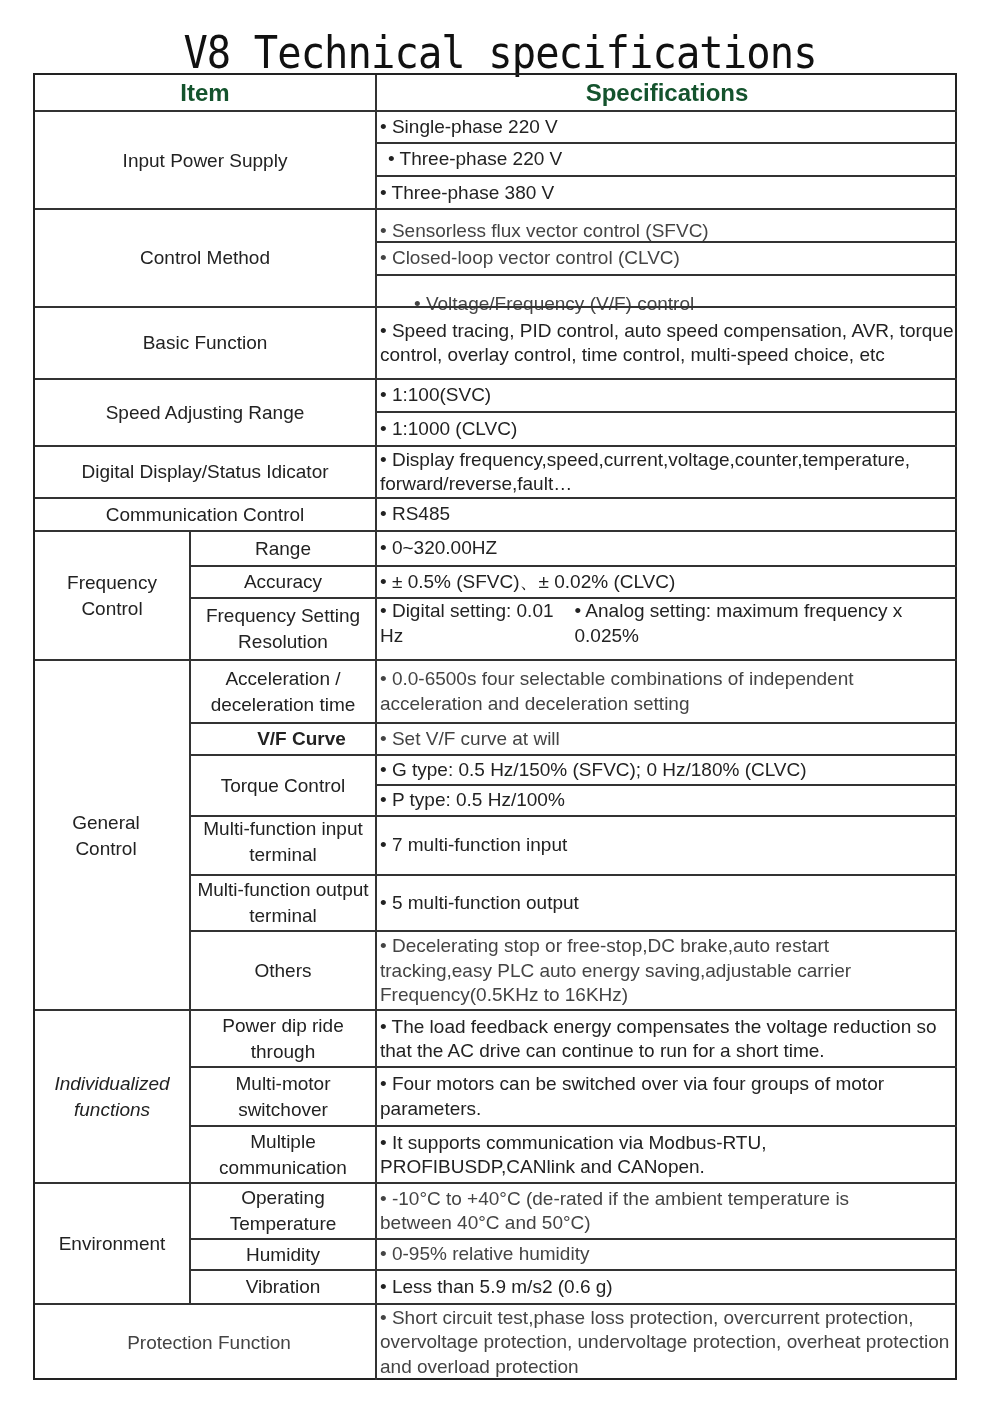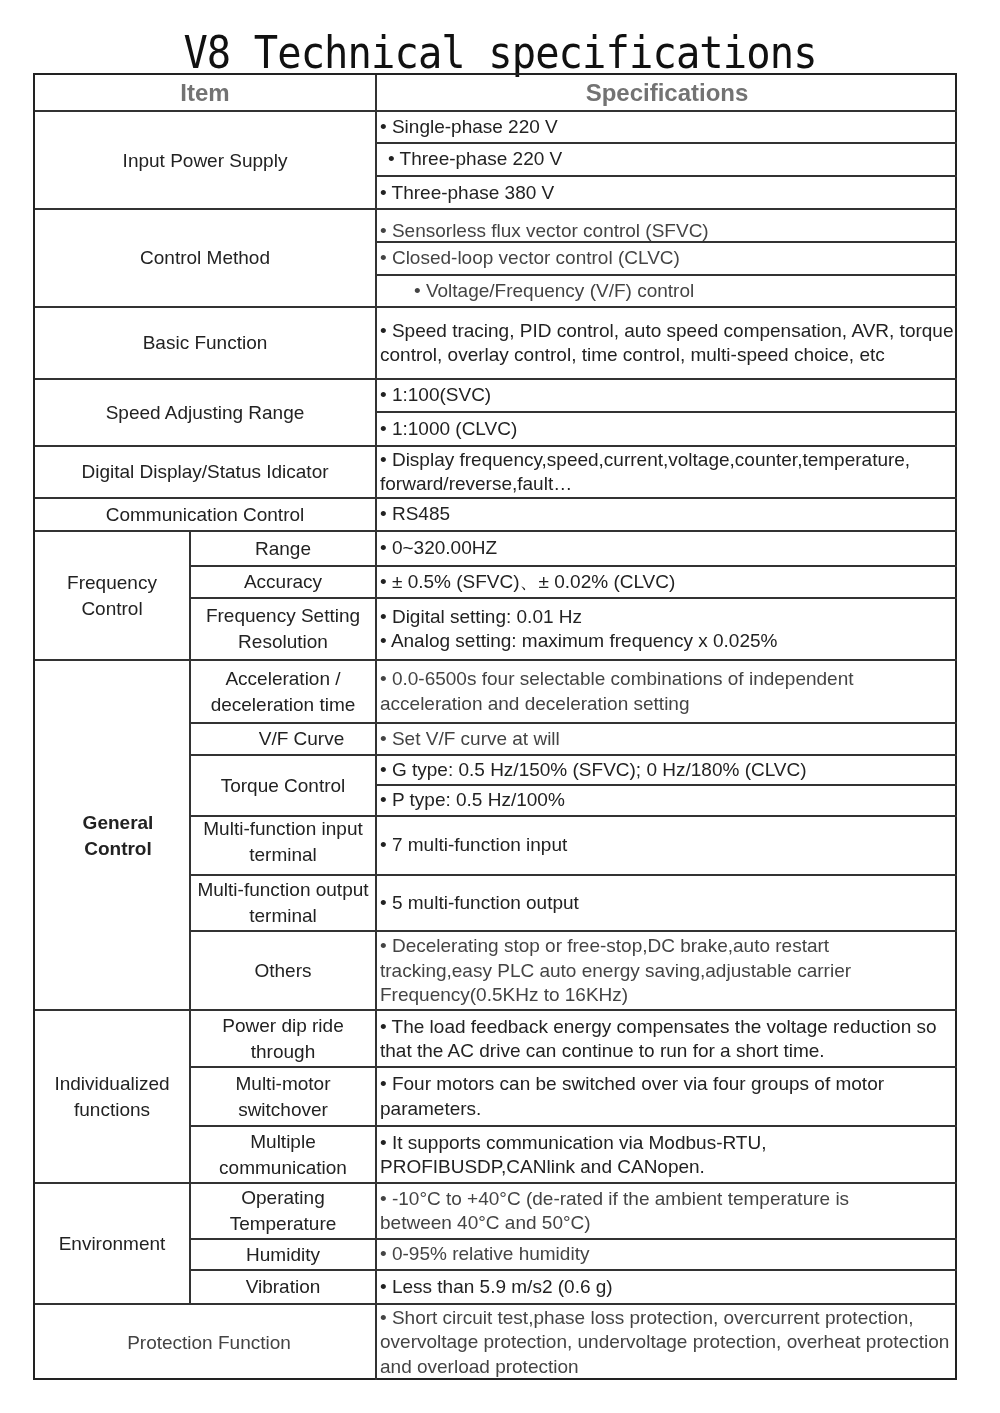--- a/index.html
+++ b/index.html
@@ -12,21 +12,21 @@
   }
   .tbl {
     position:absolute; left:33px; top:73px; width:924px; height:1307px;
     border:2px solid #222; box-sizing:border-box;
   }
   .cell {
     position:absolute; box-sizing:border-box;
     font-family:"Liberation Sans",sans-serif; font-size:19px; color:#222;
     display:flex; align-items:center;
   }
-  .hdr { font-weight:bold; font-size:24px; color:#737373; justify-content:center; }
+  .hdr { font-weight:bold; font-size:24px; color:#14532d; justify-content:center; }
   .c { justify-content:center; text-align:center; line-height:26px; }
   .l { justify-content:flex-start; padding-left:3px; line-height:24.5px; }
   .hl { position:absolute; height:2px; background:#333; }
   .vl { position:absolute; width:2px; background:#333; }
   .gray { color:#444; }
 </style>
 </head>
 <body>
 
 <div class="title">V8 Technical specifications</div>
@@ -47,21 +47,21 @@
   <div class="cell l" style="left:350px;top:69px;width:580px;height:31px;">• Three-phase 220 V</div>
   <div class="hl" style="left:342px;top:100px;width:580px;"></div>
   <div class="cell l" style="left:342px;top:102px;width:580px;height:32px;">• Three-phase 380 V</div>
   <div class="hl" style="left:0;top:133px;width:922px;"></div>
 
   <div class="cell c" style="left:0;top:135px;width:340px;height:96px;">Control Method</div>
   <div class="cell l gray" style="left:342px;top:135px;width:580px;height:42px;">• Sensorless flux vector control (SFVC)</div>
   <div class="hl" style="left:342px;top:166px;width:580px;"></div>
   <div class="cell l gray" style="left:342px;top:168px;width:580px;height:31px;">• Closed-loop vector control (CLVC)</div>
   <div class="hl" style="left:342px;top:199px;width:580px;"></div>
-  <div class="cell l gray" style="left:342px;top:201px;width:580px;height:30px;padding-left:37px;">• Voltage/Frequency (V/F) control</div>
+  <div class="cell l gray" style="left:342px;top:214px;width:580px;height:30px;padding-left:37px;">• Voltage/Frequency (V/F) control</div>
   <div class="hl" style="left:0;top:231px;width:922px;"></div>
 
   <div class="cell c" style="left:0;top:233px;width:340px;height:70px;">Basic Function</div>
   <div class="cell l" style="left:342px;top:233px;width:578px;height:70px;">•  Speed tracing, PID control, auto speed compensation, AVR, torque control, overlay control, time control, multi-speed choice, etc</div>
   <div class="hl" style="left:0;top:303px;width:922px;"></div>
 
   <div class="cell c" style="left:0;top:305px;width:340px;height:65px;">Speed Adjusting Range</div>
   <div class="cell l" style="left:342px;top:305px;width:580px;height:30px;">• 1:100(SVC)</div>
   <div class="hl" style="left:342px;top:336px;width:580px;"></div>
   <div class="cell l" style="left:342px;top:338px;width:580px;height:32px;">• 1:1000 (CLVC)</div>
@@ -76,49 +76,49 @@
   <div class="hl" style="left:0;top:455px;width:922px;"></div>
 
   <div class="cell c" style="left:0;top:457px;width:154px;height:127px;">Frequency Control</div>
   <div class="cell c" style="left:156px;top:457px;width:184px;height:33px;">Range</div>
   <div class="cell l" style="left:342px;top:457px;width:580px;height:33px;">• 0~320.00HZ</div>
   <div class="hl" style="left:156px;top:490px;width:766px;"></div>
   <div class="cell c" style="left:156px;top:492px;width:184px;height:30px;">Accuracy</div>
   <div class="cell l" style="left:342px;top:492px;width:580px;height:30px;">• ± 0.5% (SFVC)、± 0.02% (CLVC)</div>
   <div class="hl" style="left:156px;top:522px;width:766px;"></div>
   <div class="cell c" style="left:156px;top:524px;width:184px;height:60px;">Frequency Setting Resolution</div>
-  <div class="cell l" style="left:342px;top:524px;width:580px;height:60px;flex-direction:column;align-items:flex-start;justify-content:center;">
+  <div class="cell l" style="left:342px;top:524px;width:580px;height:60px;flex-direction:row;align-items:flex-start;justify-content:center;">
     <span>• Digital setting: 0.01 Hz</span>
     <span>• Analog setting: maximum frequency x 0.025%</span>
   </div>
   <div class="hl" style="left:0;top:584px;width:922px;"></div>
 
-  <div class="cell c" style="left:16px;top:586px;width:134px;height:349px;font-weight:bold;">General Control</div>
+  <div class="cell c" style="left:4px;top:586px;width:134px;height:349px;">General Control</div>
   <div class="cell c" style="left:156px;top:586px;width:184px;height:61px;">Acceleration / deceleration time</div>
   <div class="cell l gray" style="left:342px;top:586px;width:560px;height:61px;">•  0.0-6500s four selectable combinations of independent acceleration and deceleration setting</div>
   <div class="hl" style="left:156px;top:647px;width:766px;"></div>
-  <div class="cell c" style="left:156px;top:649px;width:221px;height:30px;">V/F Curve</div>
+  <div class="cell c" style="left:156px;top:649px;width:221px;height:30px;font-weight:bold;">V/F Curve</div>
   <div class="cell l gray" style="left:342px;top:649px;width:580px;height:30px;">• Set V/F curve at will</div>
   <div class="hl" style="left:156px;top:679px;width:766px;"></div>
   <div class="cell c" style="left:156px;top:681px;width:184px;height:59px;">Torque Control</div>
   <div class="cell l" style="left:342px;top:681px;width:580px;height:28px;">• G type: 0.5 Hz/150% (SFVC); 0 Hz/180% (CLVC)</div>
   <div class="hl" style="left:342px;top:709px;width:580px;"></div>
   <div class="cell l" style="left:342px;top:711px;width:580px;height:29px;">• P type: 0.5 Hz/100%</div>
   <div class="hl" style="left:156px;top:740px;width:766px;"></div>
   <div class="cell c" style="left:156px;top:742px;width:184px;height:50px;">Multi-function input terminal</div>
   <div class="cell l" style="left:342px;top:742px;width:580px;height:57px;">• 7 multi-function input</div>
   <div class="hl" style="left:156px;top:799px;width:766px;"></div>
   <div class="cell c" style="left:156px;top:801px;width:184px;height:54px;">Multi-function output terminal</div>
   <div class="cell l" style="left:342px;top:801px;width:580px;height:54px;">• 5 multi-function output</div>
   <div class="hl" style="left:156px;top:855px;width:766px;"></div>
   <div class="cell c" style="left:156px;top:857px;width:184px;height:78px;">Others</div>
   <div class="cell l gray" style="left:342px;top:857px;width:520px;height:78px;">•  Decelerating stop or free-stop,DC brake,auto restart tracking,easy PLC auto energy saving,adjustable carrier Frequency(0.5KHz to 16KHz)</div>
   <div class="hl" style="left:0;top:934px;width:922px;"></div>
 
-  <div class="cell c" style="left:0;top:936px;width:154px;height:172px;">Individualized functions</div>
+  <div class="cell c" style="left:0;top:936px;width:154px;height:172px;font-style:italic;">Individualized functions</div>
   <div class="cell c" style="left:156px;top:936px;width:184px;height:56px;">Power dip ride through</div>
   <div class="cell l" style="left:342px;top:936px;width:580px;height:56px;">•  The load feedback energy compensates the voltage reduction so that the AC drive can continue to run for a short time.</div>
   <div class="hl" style="left:156px;top:991px;width:766px;"></div>
   <div class="cell c" style="left:156px;top:993px;width:184px;height:57px;">Multi-motor switchover</div>
   <div class="cell l" style="left:342px;top:993px;width:560px;height:57px;">•  Four motors can be switched over via four groups of motor parameters.</div>
   <div class="hl" style="left:156px;top:1050px;width:766px;"></div>
   <div class="cell c" style="left:156px;top:1052px;width:184px;height:56px;">Multiple communication</div>
   <div class="cell l" style="left:342px;top:1052px;width:500px;height:56px;">•  It supports communication via Modbus-RTU, PROFIBUSDP,CANlink and CANopen.</div>
   <div class="hl" style="left:0;top:1107px;width:922px;"></div>
 

